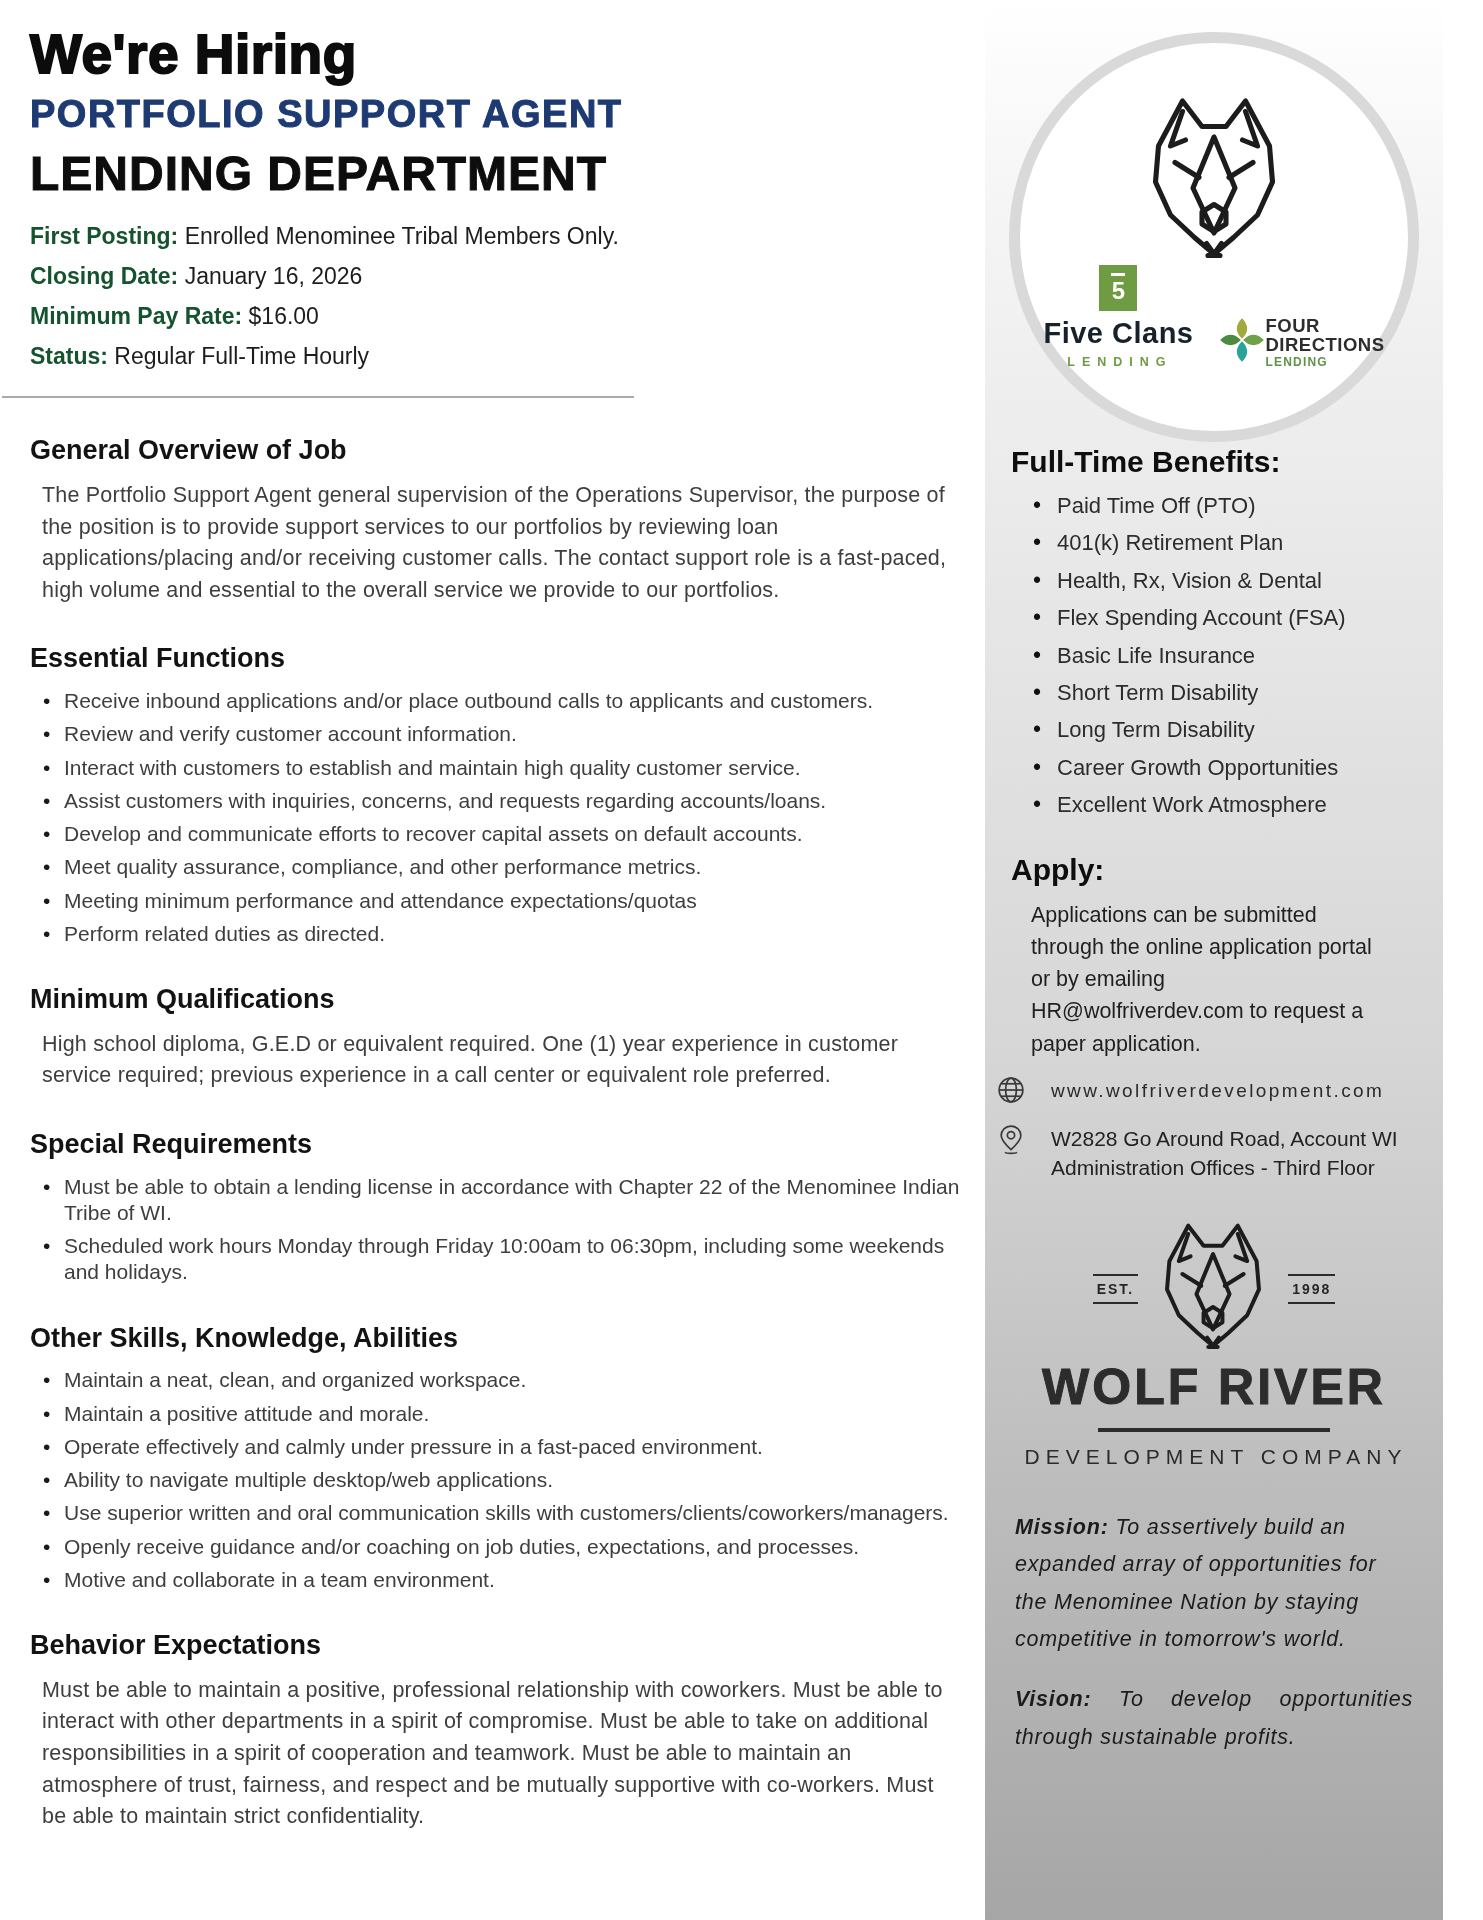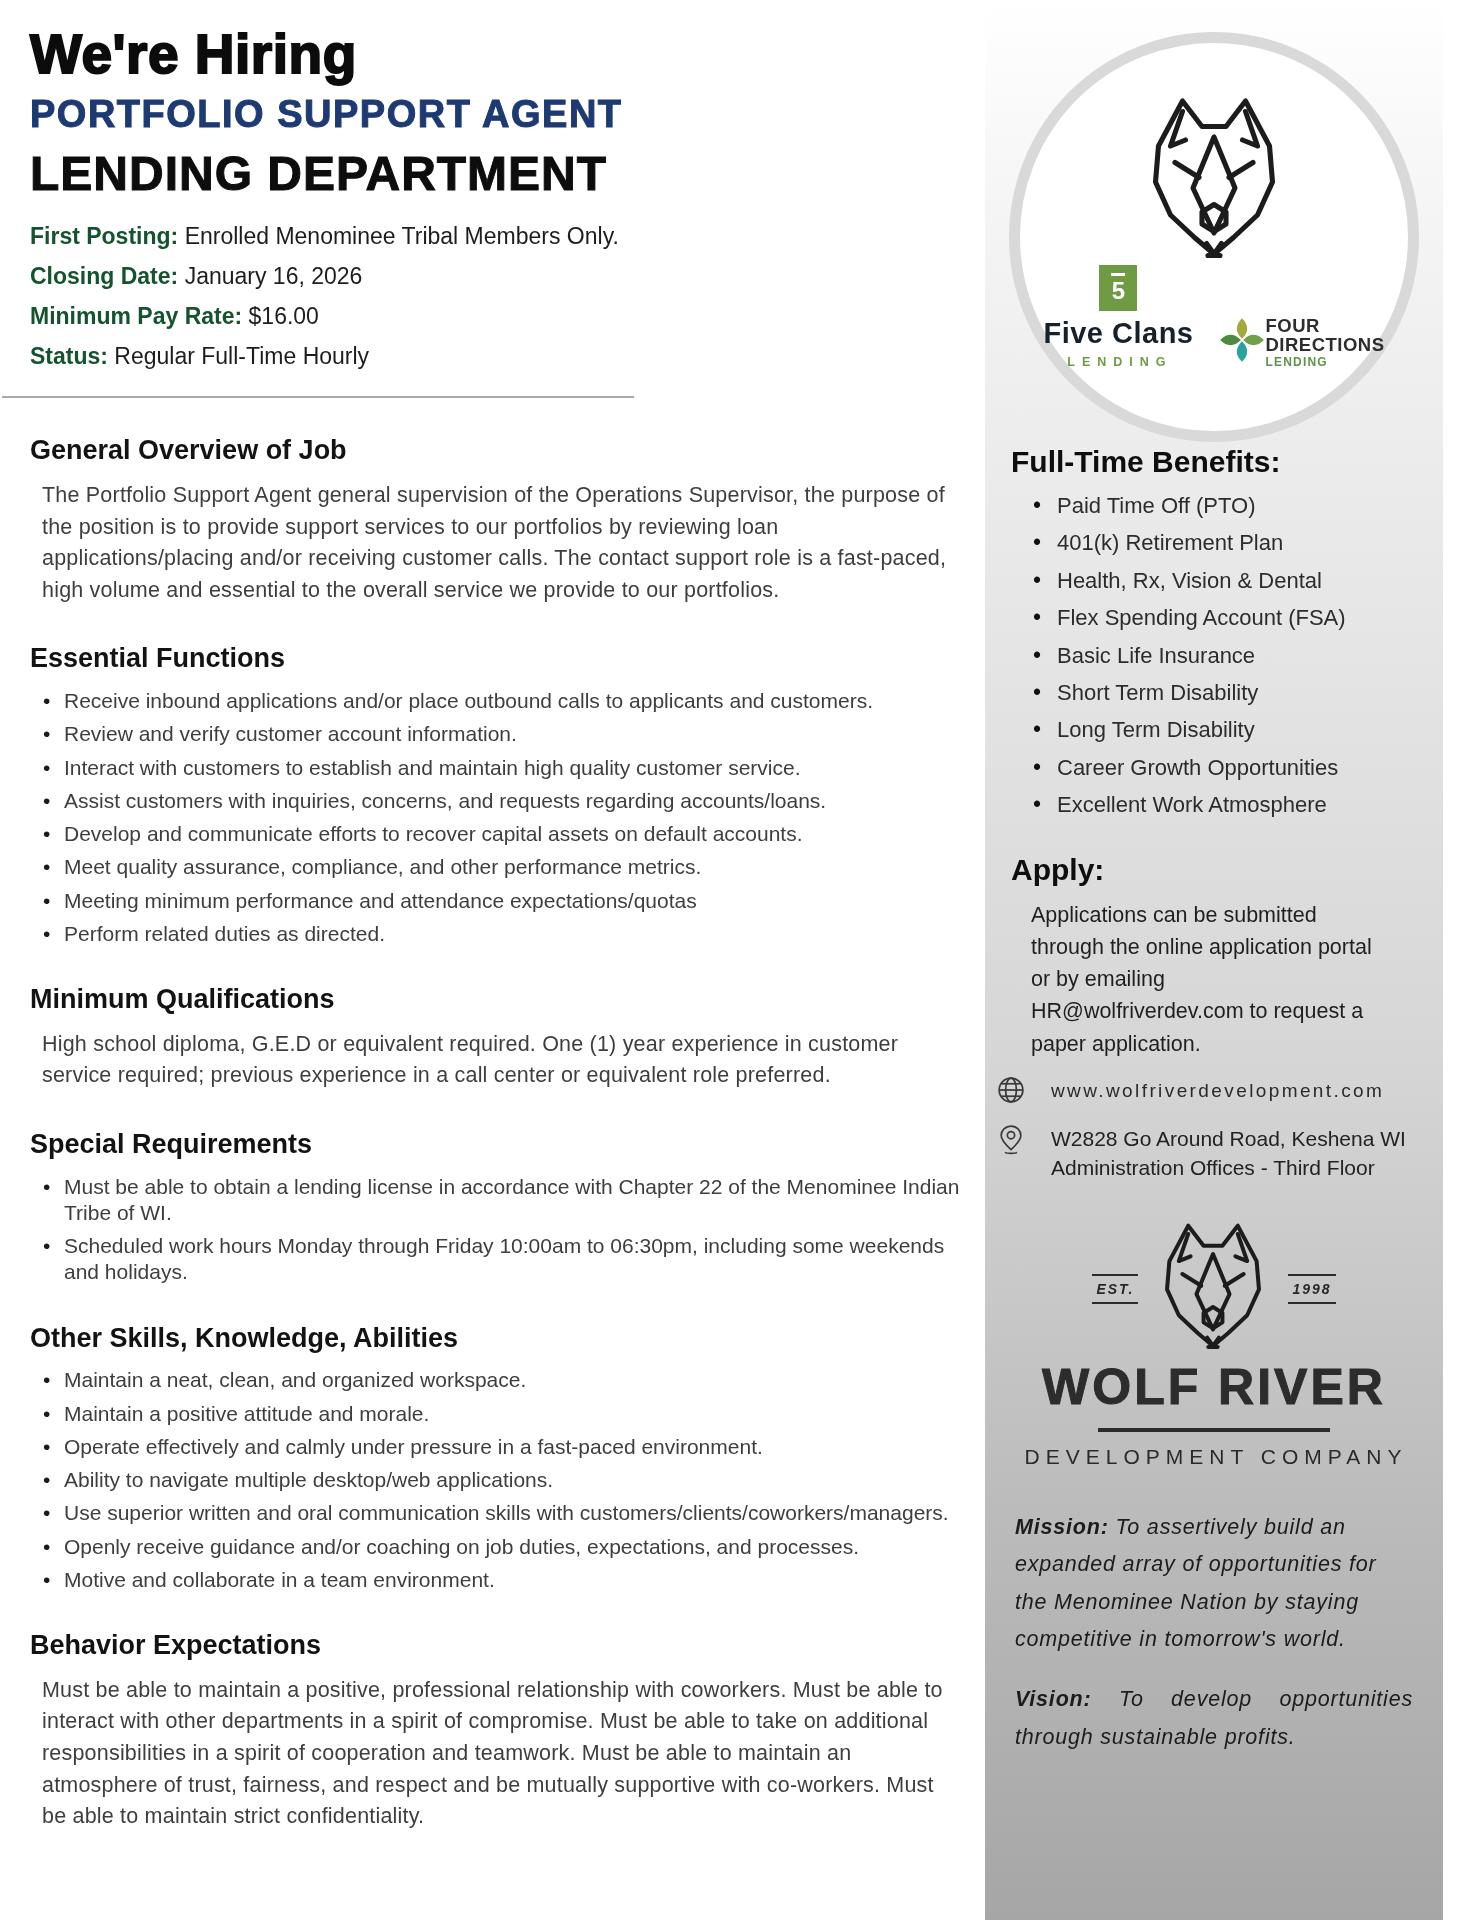--- a/index.html
+++ b/index.html
@@ -47,21 +47,21 @@
   .ben-h{font-size:30px;font-weight:700;color:#0e0e0e;margin:0 0 14px 26px;}
   ul.benlist{margin:0;padding:0 0 0 72px;list-style:none;}
   ul.benlist li{font-size:22px;line-height:1.2;color:#2c2c2c;margin:0 0 11px;position:relative;}
   ul.benlist li::before{content:"\2022";position:absolute;left:-24px;top:-1px;color:#111;font-size:23px;}
   .apply-h{font-size:30px;font-weight:700;color:#0e0e0e;margin:34px 0 12px 26px;}
   .apply-p{font-size:21.5px;line-height:1.5;color:#1f1f1f;margin:0 0 0 46px;width:345px;}
   .contact-row{display:flex;align-items:flex-start;gap:26px;margin:16px 0 0 12px;}
   .site-text{font-size:19px;color:#2a2a2a;letter-spacing:2.4px;padding-top:4px;}
   .addr-text{font-size:21px;color:#222;line-height:1.4;}
   .company{margin-top:38px;text-align:center;}
-  .est-row{display:flex;align-items:center;justify-content:center;gap:16px;font-style:italic;}
+  .est-row{display:flex;align-items:center;justify-content:center;gap:16px;}
   .est-tag{font-size:14px;font-weight:600;color:#262626;letter-spacing:2px;border-top:2px solid #2b2b2b;border-bottom:2px solid #2b2b2b;padding:5px 4px;}
   .co-name{font-size:50px;font-weight:700;color:#2c2c2c;letter-spacing:3px;margin-top:1px;-webkit-text-stroke:1px #2c2c2c;}
   .co-line{width:232px;height:4px;background:#2c2c2c;margin:12px auto 0;}
   .co-tag{font-size:21px;font-weight:500;color:#2a2a2a;letter-spacing:6px;margin-top:13px;text-indent:4px;}
   .mv{margin:40px 30px 0;font-style:italic;font-size:21.5px;line-height:1.75;letter-spacing:.8px;color:#1c1c1c;}
   .mv .mv-label{font-weight:700;}
   .mv.vision{margin-top:22px;text-align:justify;}
   .hidden-defs{position:absolute;width:0;height:0;overflow:hidden;}
 </style>
 </head>
@@ -227,21 +227,21 @@
 
     <div class="contact-row">
       <span>
         <svg width="28" height="32" viewBox="0 0 26 30" fill="none" stroke="#3a3a3a" stroke-width="1.6">
           <path d="M13 2 C7.7 2 3.8 6 3.8 10.8 C3.8 15.6 13 24 13 24 C13 24 22.2 15.6 22.2 10.8 C22.2 6 18.3 2 13 2 Z"></path>
           <circle cx="13" cy="10.5" r="3.4"></circle>
           <path d="M7.5 26.5 C9 28 17 28 18.5 26.5"></path>
         </svg>
       </span>
       <span class="addr-text">
-        <span>W2828 Go Around Road, Keshena WI</span><br>
+        <span>W2828 Go Around Road, Account WI</span><br>
         <span>Administration Offices - Third Floor</span>
       </span>
     </div>
 
     <div class="company">
       <div class="est-row">
         <span class="est-tag">EST.</span>
         <span>
           <svg width="118" height="132" viewBox="0 0 100 112">
               <use href="#wolf-head"></use>

